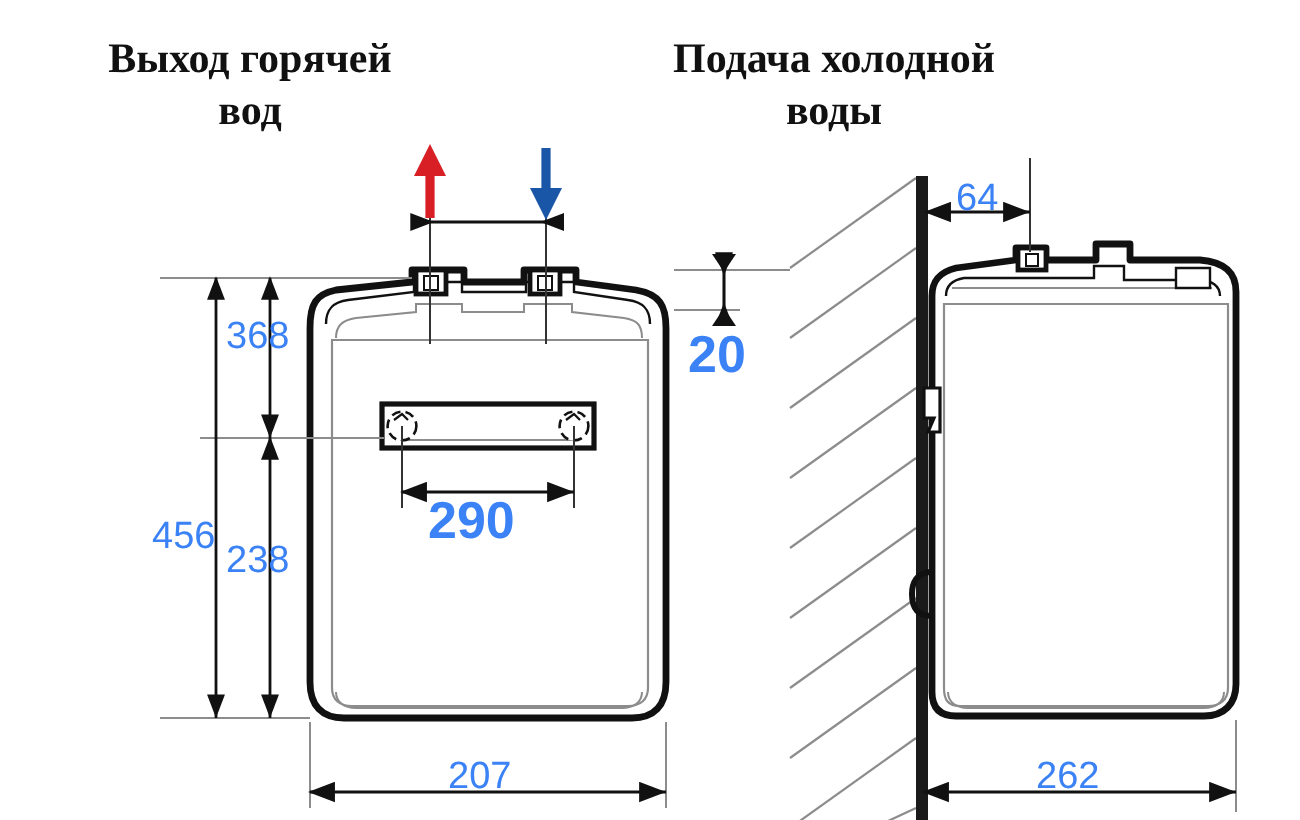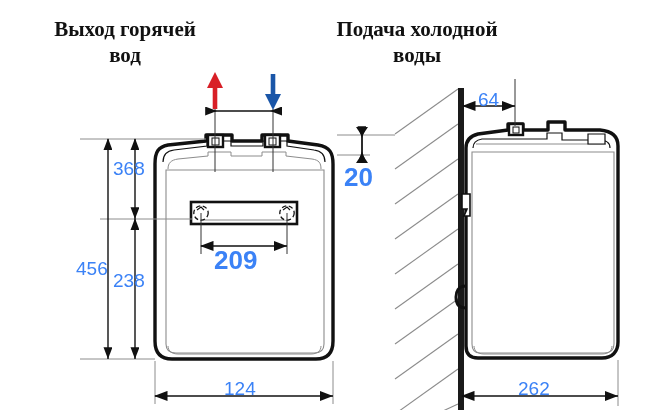--- a/index.html
+++ b/index.html
@@ -244,21 +244,21 @@
 
 
   <div class="dim-text" style="left:344px; top:148px; font-size:26px;text-align:center;">20</div>
 
   <div class="dim-text" style="left:113px; top:144px; font-size:19px; font-weight:normal;">368</div>
 
   <div class="dim-text" style="left:113px; top:256px; font-size:19px; font-weight:normal;">238</div>
 
   <div class="dim-text" style="left:76px; top:212px; font-size:19px; font-weight:normal;margin-top:32px;">456</div>
 
-  <div class="dim-text" style="left:214px; top:231px; font-size:26px;">209</div>
-
-  <div class="dim-text" style="left:224px; top:364px; font-size:19px; font-weight:normal;">124</div>
+  <div class="dim-text" style="left:214px; top:231px; font-size:26px;">290</div>
+
+  <div class="dim-text" style="left:224px; top:364px; font-size:19px; font-weight:normal;">207</div>
 
   <div class="dim-text" style="left:478px; top:75px; font-size:19px; font-weight:normal;">64</div>
 
   <div class="dim-text" style="left:518px; top:364px; font-size:19px; font-weight:normal;">262</div>
 
 </div>
 
 </body></html>

